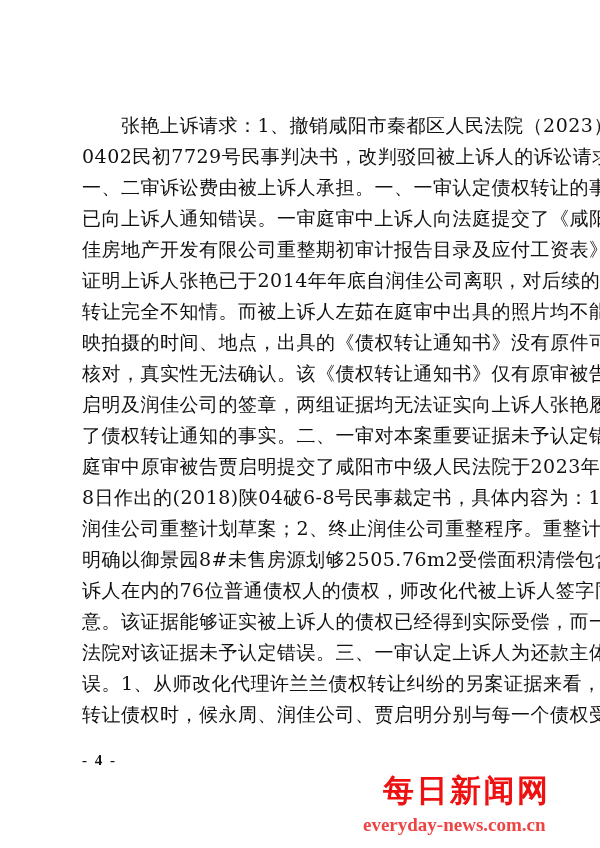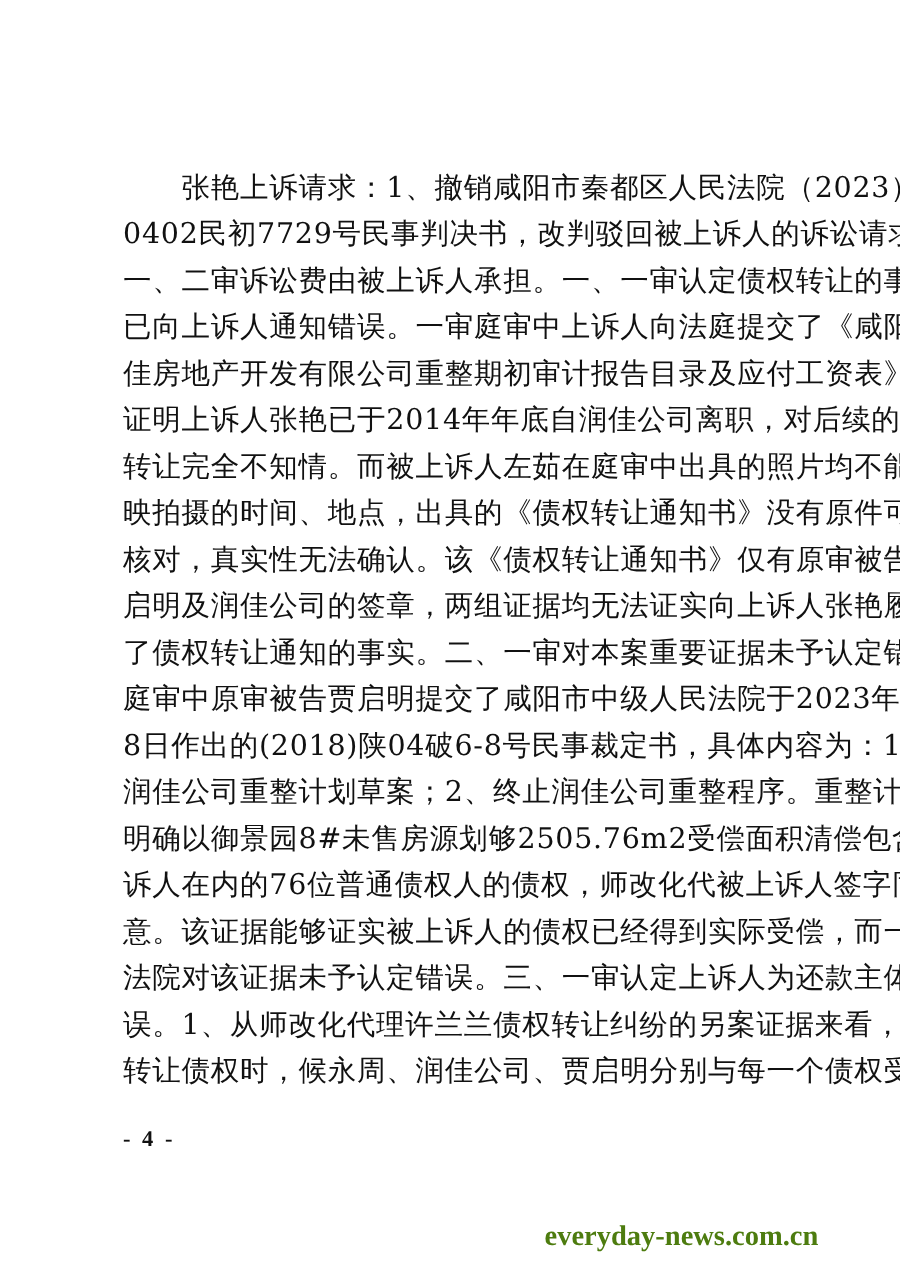--- a/index.html
+++ b/index.html
@@ -31,21 +31,21 @@
   .logo-cn {
     position: absolute; left: 383px; top: 773px; width: 166px;
     font-size: 31px; line-height: 34px; font-weight: bold;
     color: #ee1111; letter-spacing: 1px;
     font-family: "DejaVu Sans", sans-serif;
     text-align: justify; text-align-last: justify;
   }
   .logo-url {
     position: absolute; left: 363px; top: 814px; width: 206px;
     font-size: 19px; line-height: 22px; font-weight: bold;
-    color: #4d7c0f;
+    color: #ef4444;
     font-family: "Liberation Serif", "DejaVu Serif", serif;
     text-align: justify; text-align-last: justify;
   }
 </style>
 </head>
 <body>
 
 <div class="page">
   <div class="line indent" style="top:113px">张艳上诉请求：1、撤销咸阳市秦都区人民法院（2023）陕</div>
   <div class="line" style="top:144px">0402民初7729号民事判决书，改判驳回被上诉人的诉讼请求；2、</div>
@@ -63,14 +63,15 @@
   <div class="line" style="top:516px">润佳公司重整计划草案；2、终止润佳公司重整程序。重整计划中</div>
   <div class="line" style="top:547px">明确以御景园8#未售房源划够2505.76m2受偿面积清偿包含被上</div>
   <div class="line" style="top:578px">诉人在内的76位普通债权人的债权，师改化代被上诉人签字同</div>
   <div class="line" style="top:609px">意。该证据能够证实被上诉人的债权已经得到实际受偿，而一审</div>
   <div class="line" style="top:640px">法院对该证据未予认定错误。三、一审认定上诉人为还款主体错</div>
   <div class="line" style="top:671px">误。1、从师改化代理许兰兰债权转让纠纷的另案证据来看，在</div>
   <div class="line" style="top:702px">转让债权时，候永周、润佳公司、贾启明分别与每一个债权受让</div>
 
   <div class="page-number">- 4 -</div>
 
+  <div class="logo-cn">每日新闻网</div>
   <div class="logo-url">everyday-news.com.cn</div>
 </div>
 
 </body></html>

